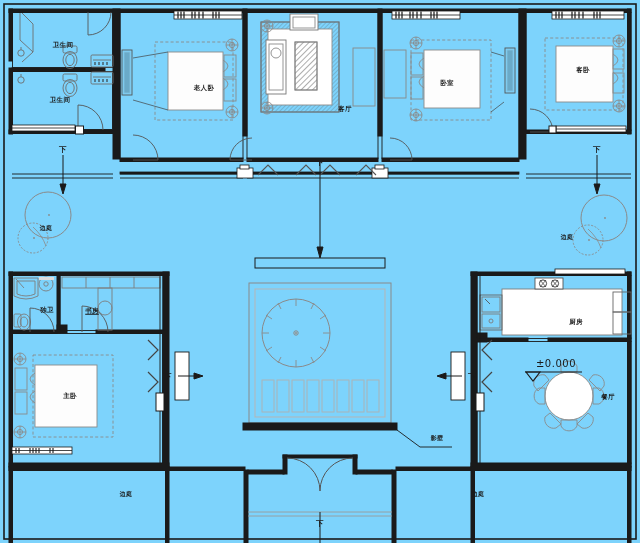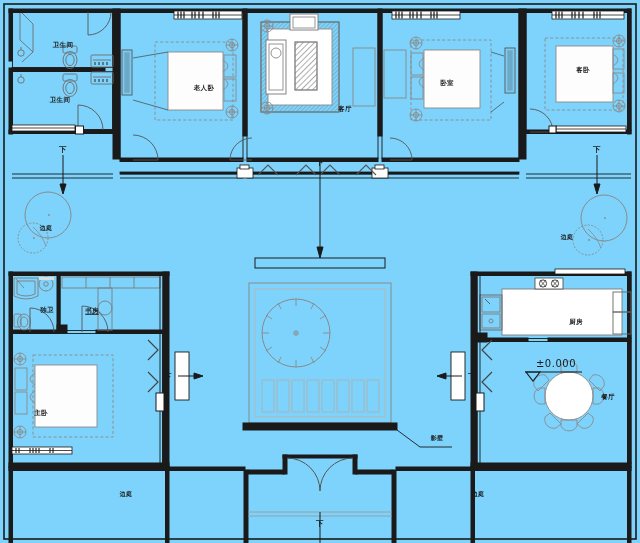--- a/index.html
+++ b/index.html
@@ -586,21 +586,21 @@
 
   <div class="lbl" style="left:63px; top:45px;">卫生间</div>
   <div class="lbl" style="left:60px; top:100px;">卫生间</div>
   <div class="lbl" style="left:204px; top:88px;">老人卧</div>
   <div class="lbl" style="left:345px; top:77px;margin-top:32px;">客厅</div>
   <div class="lbl" style="left:447px; top:83px;">卧室</div>
   <div class="lbl" style="left:583px; top:70px;">客卧</div>
 
   <div class="lbl" style="left:47px; top:310px;">独卫</div>
   <div class="lbl" style="left:92px; top:311px;text-decoration:underline;">书房</div>
-  <div class="lbl" style="left:41px; top:396px;margin-top:17px;">主卧</div>
+  <div class="lbl" style="left:70px; top:396px;">主卧</div>
   <div class="lbl" style="left:576px; top:322px;">厨房</div>
   <div class="lbl" style="left:569px; top:397px;margin-left:39px;">餐厅</div>
 
   <div class="lbl lbl-courtyard" style="left:46px; top:228px;">边庭</div>
   <div class="lbl lbl-courtyard" style="left:567px; top:237px;">边庭</div>
   <div class="lbl lbl-courtyard" style="left:126px; top:494px;">边庭</div>
   <div class="lbl lbl-courtyard" style="left:478px; top:494px;">边庭</div>
 
   <div class="lbl lbl-screen" style="left:437px; top:438px;">影壁</div>
 

